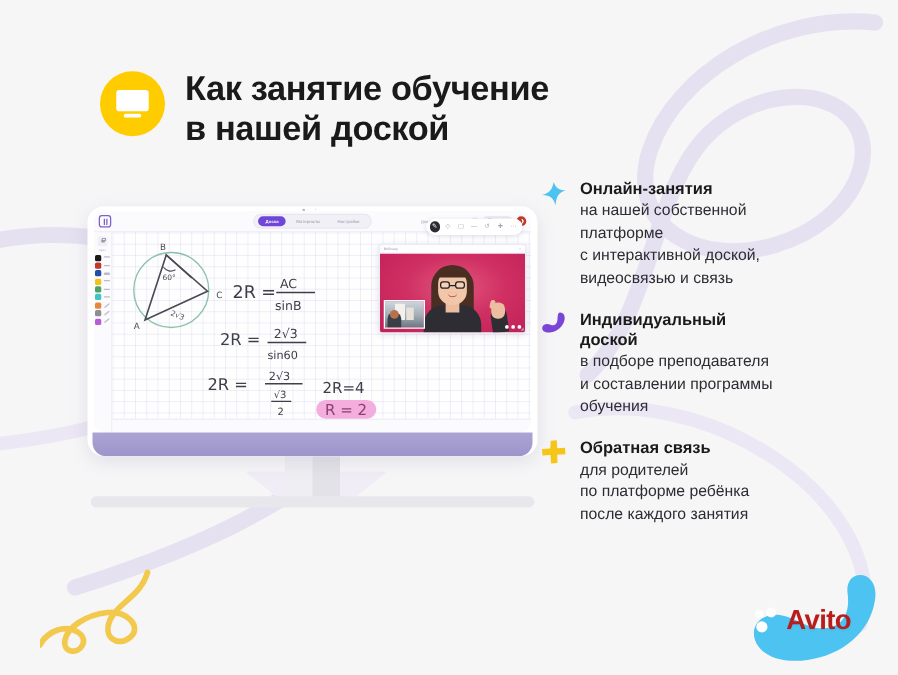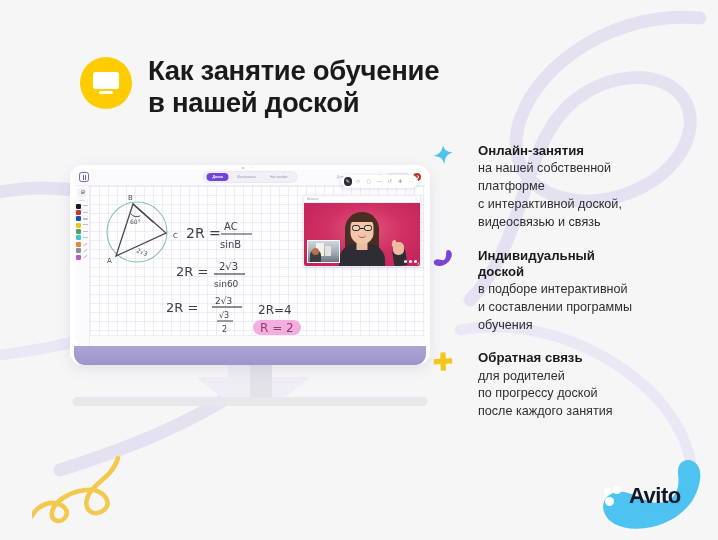--- a/index.html
+++ b/index.html
@@ -269,39 +269,39 @@
   .vp-dots i { width: 3.4px; height: 3.4px; border-radius: 50%; background: #fff; display:block; }
   .vp-resize {
     position: absolute; right: 1px; bottom: 1px; font-size: 3px; color: #b6b2c2;
   }
 
   
   .hand { position: absolute; left: 15px; top: 17px; }
 
   
   .bullets { position: absolute; left: 432px; top: 143px; width: 276px; }
-  .bullet { display: flex; gap: 24px; margin-bottom: 17px; }
+  .bullet { display: flex; gap: 10px; margin-bottom: 17px; }
   .b-ico { flex: 0 0 22px; height: 22px; position: relative; margin-top: 1px; }
   .b-txt { padding-top: 0px; }
   .b-head {
     font-size: 13.2px; font-weight: bold; color: #1a1a1a; line-height: 1.22;
   }
   .b-sub {
     font-size: 12.6px; color: #2c2c33; line-height: 1.34; margin-top: 1px;
   }
 
   
   .avito {
     position: absolute; left: 604px; top: 483px;
     display: flex; align-items: center; gap: 3px;
   }
   .av-dots { position: relative; width: 22px; height: 20px; }
   .av-dots i { position: absolute; border-radius: 50%; background: #fff; display: block; }
   .av-word {
-    font-size: 22px; color: #0f172a; font-weight: bold; letter-spacing: -.5px;
+    font-size: 22px; color: #b91c1c; font-weight: bold; letter-spacing: -.5px;
     text-shadow: 0 1px 2px rgba(0,0,0,.07);
   }
 </style>
 </head>
 <body>
 
 <div id="root">
 
   <div class="bg-layer">
     <svg width="718" height="540" viewBox="0 0 718 540">
@@ -562,36 +562,36 @@
 
     <div class="bullet">
       <div class="b-ico">
         <svg width="22" height="22" viewBox="0 0 22 22">
           <path d="M16 1 C18.6 1 20.4 3.4 19.6 7 C18.4 12.4 13.6 16.6 8 17 C4 17.3 1.4 15.6 1.8 13 C2.2 10.6 5.2 9.6 8.4 10.8 C11 11.8 13 11 13.8 8 C14.4 5.6 13.6 1 16 1 Z" fill="#7b45d6"></path>
         </svg>
       </div>
       <div class="b-txt">
         <div class="b-head">Индивидуальный</div>
         <div class="b-head">доской</div>
-        <div class="b-sub">в подборе интерактивной</div>
+        <div class="b-sub">в подборе преподавателя</div>
         <div class="b-sub">и составлении программы</div>
         <div class="b-sub">обучения</div>
       </div>
     </div>
 
     <div class="bullet">
       <div class="b-ico">
         <svg width="22" height="22" viewBox="0 0 22 22">
           <path d="M8.6 1.6 L13.4 1.2 L13.8 7.6 L20 7.2 L20.4 12.4 L13.8 12.8 L14 19.4 L8.8 19.8 L8.4 13 L2 13.4 L1.6 8.2 L8.2 7.8 Z" fill="#f5c518"></path>
         </svg>
       </div>
       <div class="b-txt">
         <div class="b-head">Обратная связь</div>
         <div class="b-sub">для родителей</div>
-        <div class="b-sub">по прогрессу доской</div>
+        <div class="b-sub">по платформе ребёнка</div>
         <div class="b-sub">после каждого занятия</div>
       </div>
     </div>
 
   </div>
 
   <div class="avito">
     <div class="av-dots">
       <i style="left:0;top:2px;width:7px;height:7px;"></i>
       <i style="left:9px;top:0;width:8px;height:8px;"></i>

